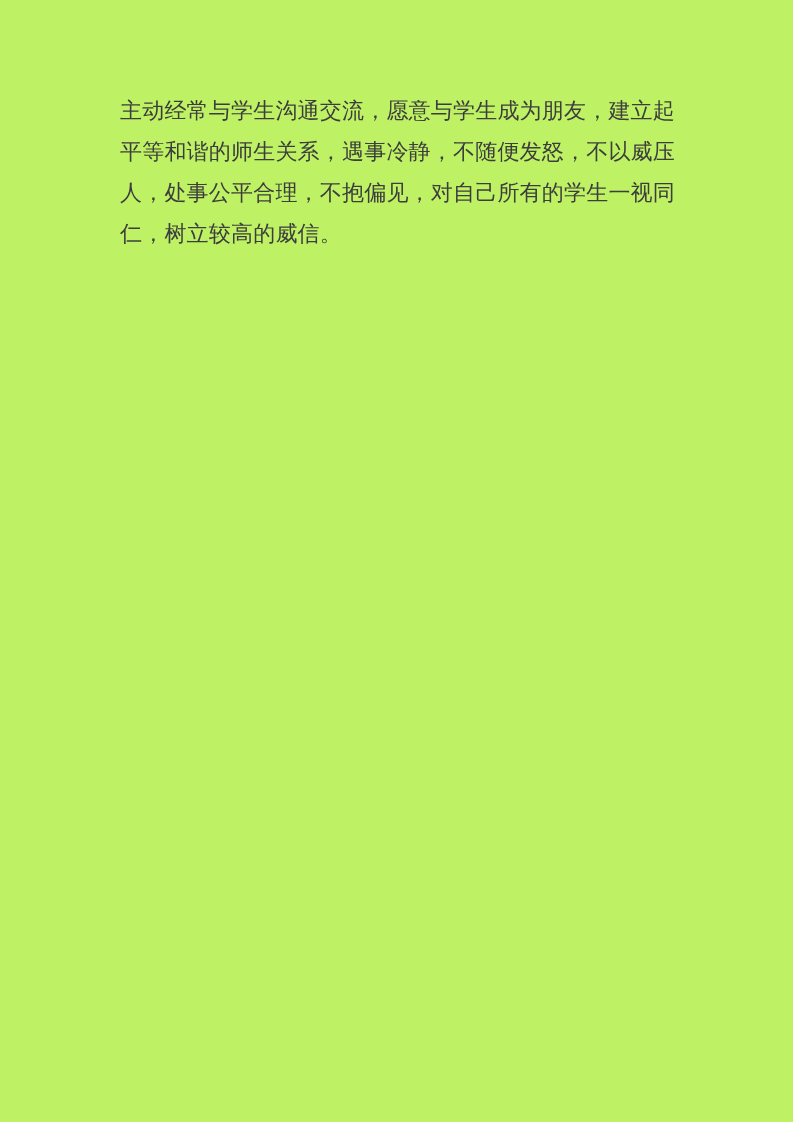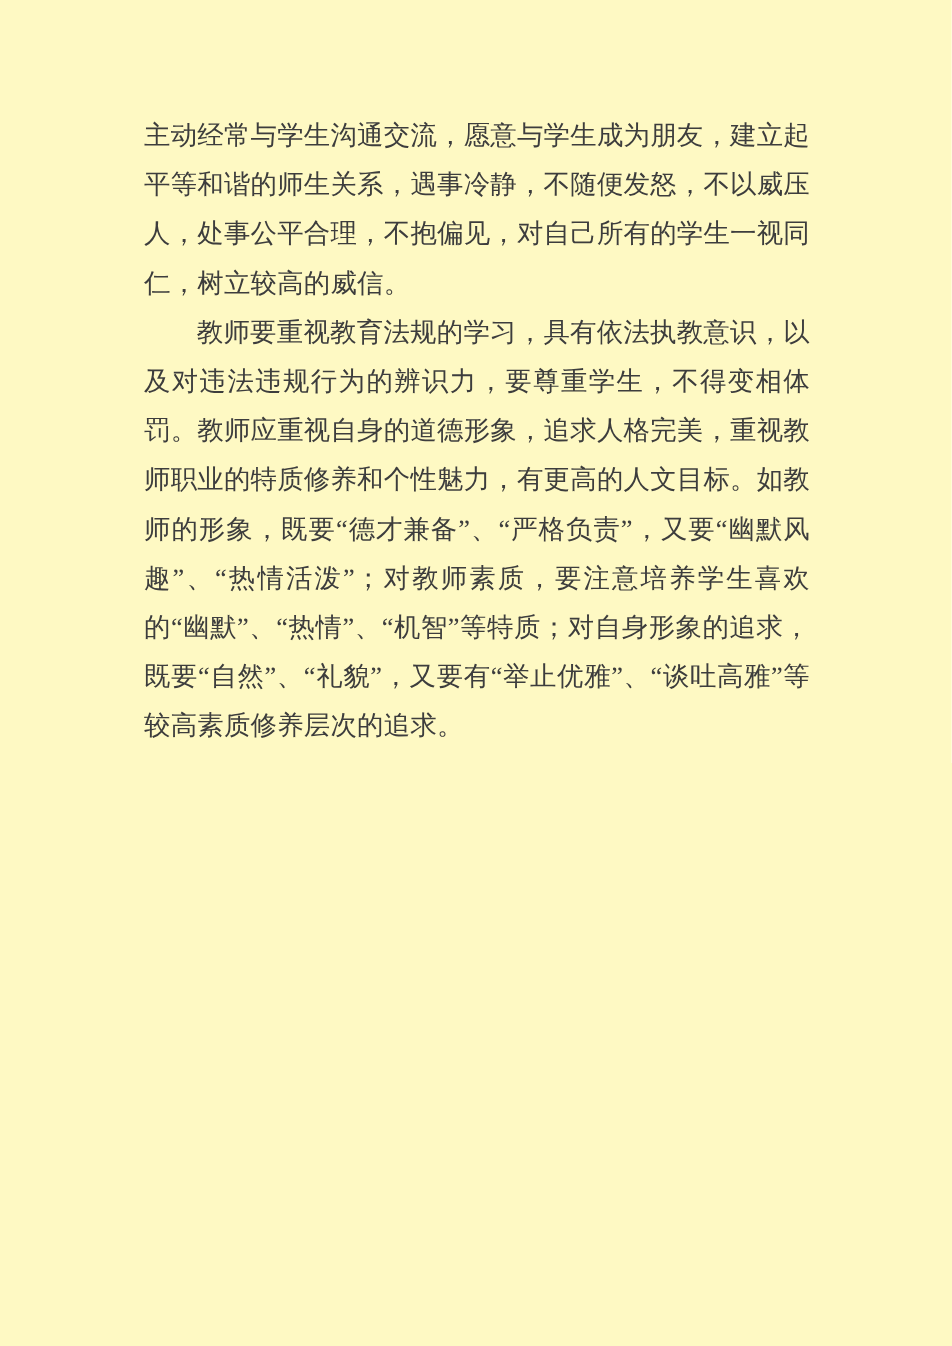--- a/index.html
+++ b/index.html
@@ -11,22 +11,22 @@
     width: 793px;
     height: 1122px;
     background: #ffffff;
     overflow: hidden;
   }
   .page {
     box-sizing: border-box;
     width: 793px;
     height: 1122px;
     padding: 92px 118px 0 120px;
-    background: #fef9c3;
-    font-family: Liberation Serif, serif;
+    background: #bef264;
+    font-family: Liberation Mono, monospace;
     font-size: 22px;
     line-height: 41px;
     color: #3d3d3d;
     text-align: justify;
     text-justify: inter-ideograph;
     letter-spacing: 0.2px;
   }
   .para {
     margin: 0;
     padding: 0;
@@ -34,14 +34,13 @@
   }
   .para.indent {
     text-indent: 2em;
   }
 </style>
 </head>
 <body>
 
 <div class="page">
   <p class="para">主动经常与学生沟通交流，愿意与学生成为朋友，建立起平等和谐的师生关系，遇事冷静，不随便发怒，不以威压人，处事公平合理，不抱偏见，对自己所有的学生一视同仁，树立较高的威信。</p>
-  <p class="para indent">教师要重视教育法规的学习，具有依法执教意识，以及对违法违规行为的辨识力，要尊重学生，不得变相体罚。教师应重视自身的道德形象，追求人格完美，重视教师职业的特质修养和个性魅力，有更高的人文目标。如教师的形象，既要“德才兼备”、“严格负责”，又要“幽默风趣”、“热情活泼”；对教师素质，要注意培养学生喜欢的“幽默”、“热情”、“机智”等特质；对自身形象的追求，既要“自然”、“礼貌”，又要有“举止优雅”、“谈吐高雅”等较高素质修养层次的追求。</p>
 </div>
 
 </body></html>

